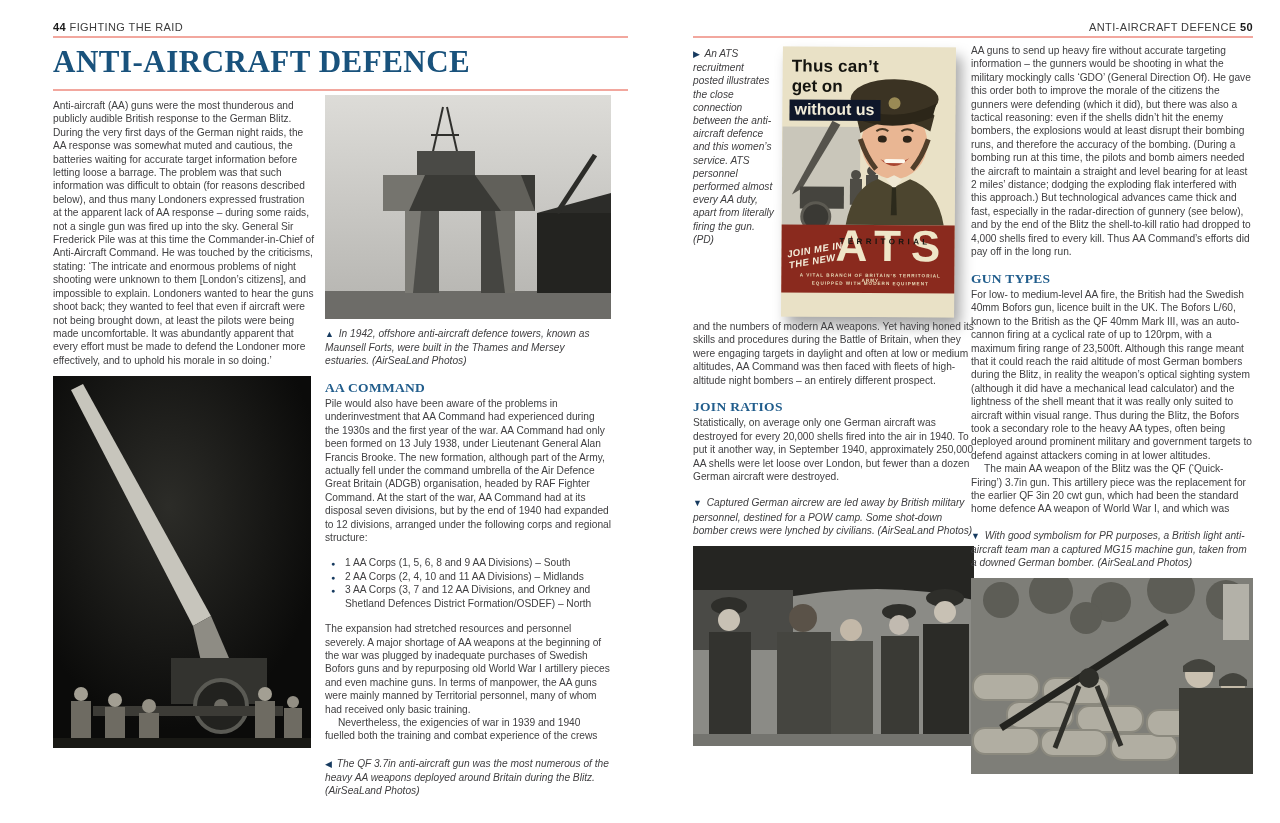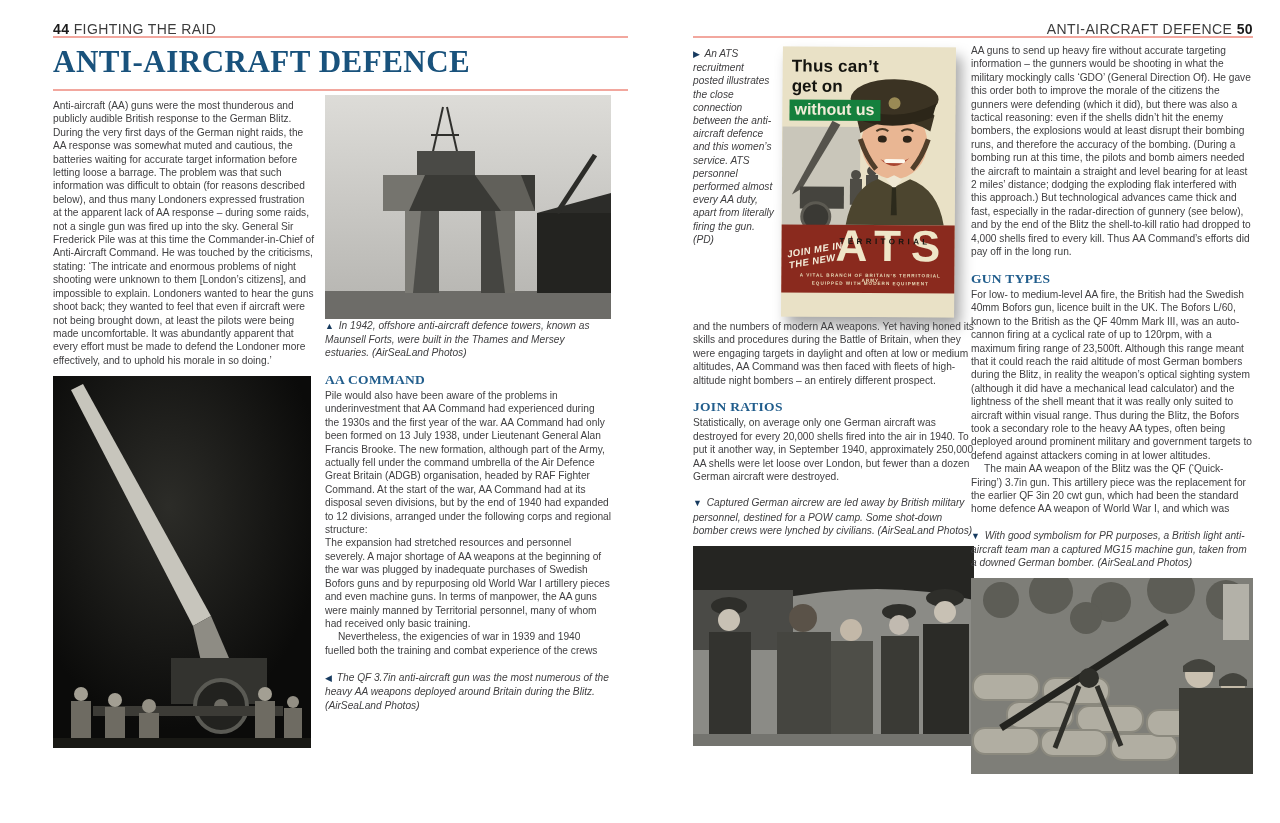--- a/index.html
+++ b/index.html
@@ -1,20 +1,20 @@
 <!DOCTYPE html>
 <html><head>
 <meta charset="utf-8">
 <style>
   * { margin:0; padding:0; box-sizing:border-box; }
   body { background:#ffffff; font-family:"Liberation Sans", sans-serif; }
   .spread { position:relative; width:1280px; height:823px; background:#ffffff; overflow:hidden; }
 
   
-  .runhead { position:absolute; top:21px; font-size:14px; letter-spacing:.4px; color:#3c3c3c; }
+  .runhead { position:absolute; top:21px; font-size:11px; letter-spacing:.4px; color:#3c3c3c; }
   .runhead b { color:#1a1a1a; }
   .rule { position:absolute; height:2px; background:#f2a79e; }
 
   
   .chapter-title { position:absolute; left:53px; top:44px; width:575px;
     font-family:"Liberation Serif", serif; font-weight:bold; font-size:31px;
     color:#19527c; letter-spacing:.5px; }
 
   
   .bodytext { font-size:10.2px; line-height:13.4px; color:#414042; }
@@ -39,21 +39,21 @@
   .photo { display:block; margin-top:9px; }
   .photo svg { display:block; }
 
   
   .poster { position:absolute; left:782px; top:47px; width:173px; height:270px;
     background:#e9e1c6; box-shadow:6px 9px 14px rgba(0,0,0,.35); transform:rotate(.4deg); }
   .poster svg { position:absolute; left:0; top:0; }
   .p-line1 { position:absolute; left:9px; top:10px; font-size:17px; font-weight:bold; color:#14140f; letter-spacing:.2px; }
   .p-line2 { position:absolute; left:9px; top:30px; font-size:17px; font-weight:bold; color:#14140f; }
   .p-line3 { position:absolute; left:7px; top:53px; font-size:16px; font-weight:bold; color:#f2ecd8;
-    background:#15803d; padding:1px 6px 2px 5px;text-align:center; }
+    background:#0f172a; padding:1px 6px 2px 5px;text-align:center; }
   .p-band { position:absolute; left:0; top:178px; width:173px; height:68px; background:#8a2a1e; }
   .p-join { position:absolute; left:6px; top:18px; width:70px; color:#f4eedb; font-size:9.5px; font-weight:bold;
     font-style:italic; line-height:11px; transform:rotate(-10deg); letter-spacing:.5px; }
   .p-ats { position:absolute; left:54px; top:-4px; font-size:44px; font-weight:bold; color:#efe6c8;
     letter-spacing:10px; font-family:"Liberation Sans", sans-serif; }
   .p-terr { position:absolute; left:58px; top:12px; font-size:8px; font-weight:bold; color:#14140f; letter-spacing:3.4px; }
   .p-small { position:absolute; left:14px; width:150px; color:#e9ddba; font-size:4.6px; font-weight:bold;
     letter-spacing:1px; text-align:center; }
   .p-small1 { top:48px; } .p-small2 { top:56px; }
 </style>
@@ -132,26 +132,31 @@
         <rect x="80" y="116" width="34" height="82" fill="#4e4e4a"></rect>
         <polygon points="80,116 96,116 88,198 80,198" fill="#7b7a74"></polygon>
         <rect x="156" y="116" width="34" height="82" fill="#454541"></rect>
         <polygon points="170,116 190,116 190,198 180,198" fill="#706f69"></polygon>
 
         <rect x="212" y="118" width="74" height="80" fill="#232320"></rect>
         <polygon points="212,118 286,98 286,118" fill="#2c2c29"></polygon>
         <line x1="232" y1="118" x2="270" y2="60" stroke="#2c2c29" stroke-width="5"></line>
       </svg>
     </div>
-    <p class="caption" style="margin-top:0;">
+    <p class="caption" style="margin-top:8px;">
       <span class="arr">▲</span>
       <span>In 1942, offshore anti-aircraft defence towers, known as Maunsell Forts, were built in the Thames and Mersey estuaries. (AirSeaLand Photos)</span>
     </p>
     <h2 class="sechead">AA COMMAND</h2>
     <p>Pile would also have been aware of the problems in underinvestment that AA Command had experienced during the 1930s and the first year of the war. AA Command had only been formed on 13 July 1938, under Lieutenant General Alan Francis Brooke. The new formation, although part of the Army, actually fell under the command umbrella of the Air Defence Great Britain (ADGB) organisation, headed by RAF Fighter Command. At the start of the war, AA Command had at its disposal seven divisions, but by the end of 1940 had expanded to 12 divisions, arranged under the following corps and regional structure:</p>
+    <ul class="corps">
+      <li>1 AA Corps (1, 5, 6, 8 and 9 AA Divisions) – South</li>
+      <li>2 AA Corps (2, 4, 10 and 11 AA Divisions) – Midlands</li>
+      <li>3 AA Corps (3, 7 and 12 AA Divisions, and Orkney and Shetland Defences District Formation/OSDEF) – North</li>
+    </ul>
     <p>The expansion had stretched resources and personnel severely. A major shortage of AA weapons at the beginning of the war was plugged by inadequate purchases of Swedish Bofors guns and by repurposing old World War I artillery pieces and even machine guns. In terms of manpower, the AA guns were mainly manned by Territorial personnel, many of whom had received only basic training.</p>
     <p class="indent">Nevertheless, the exigencies of war in 1939 and 1940 fuelled both the training and combat experience of the crews</p>
     <p class="caption" style="margin-top:14px;">
       <span class="arr">◀</span>
       <span>The QF 3.7in anti-aircraft gun was the most numerous of the heavy AA weapons deployed around Britain during the Blitz. (AirSeaLand Photos)</span>
     </p>
   </div>
 
   <div class="runhead" style="left:693px; width:560px; text-align:right;">
     <span>ANTI-AIRCRAFT DEFENCE</span>

